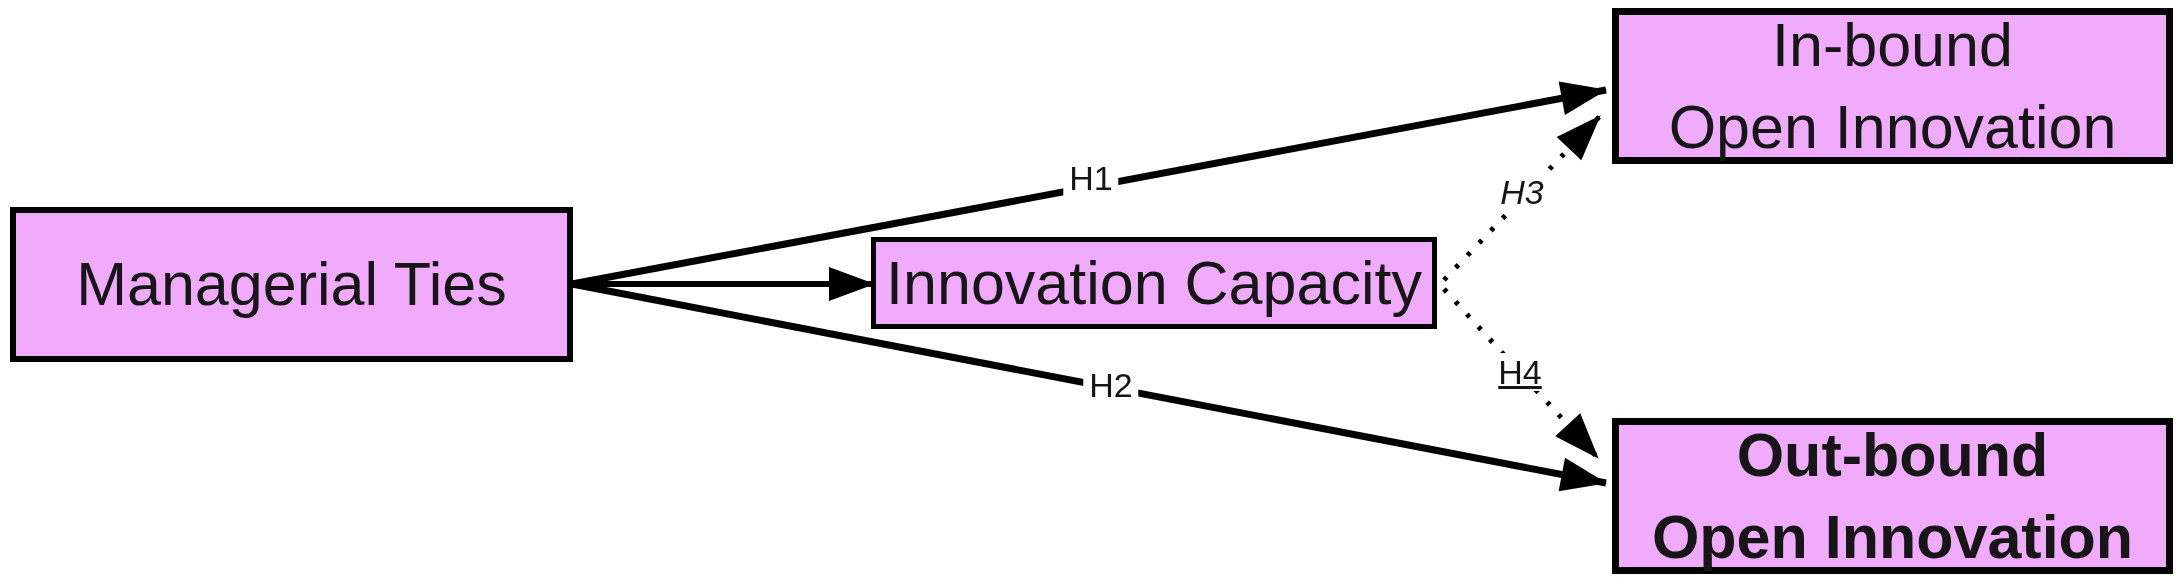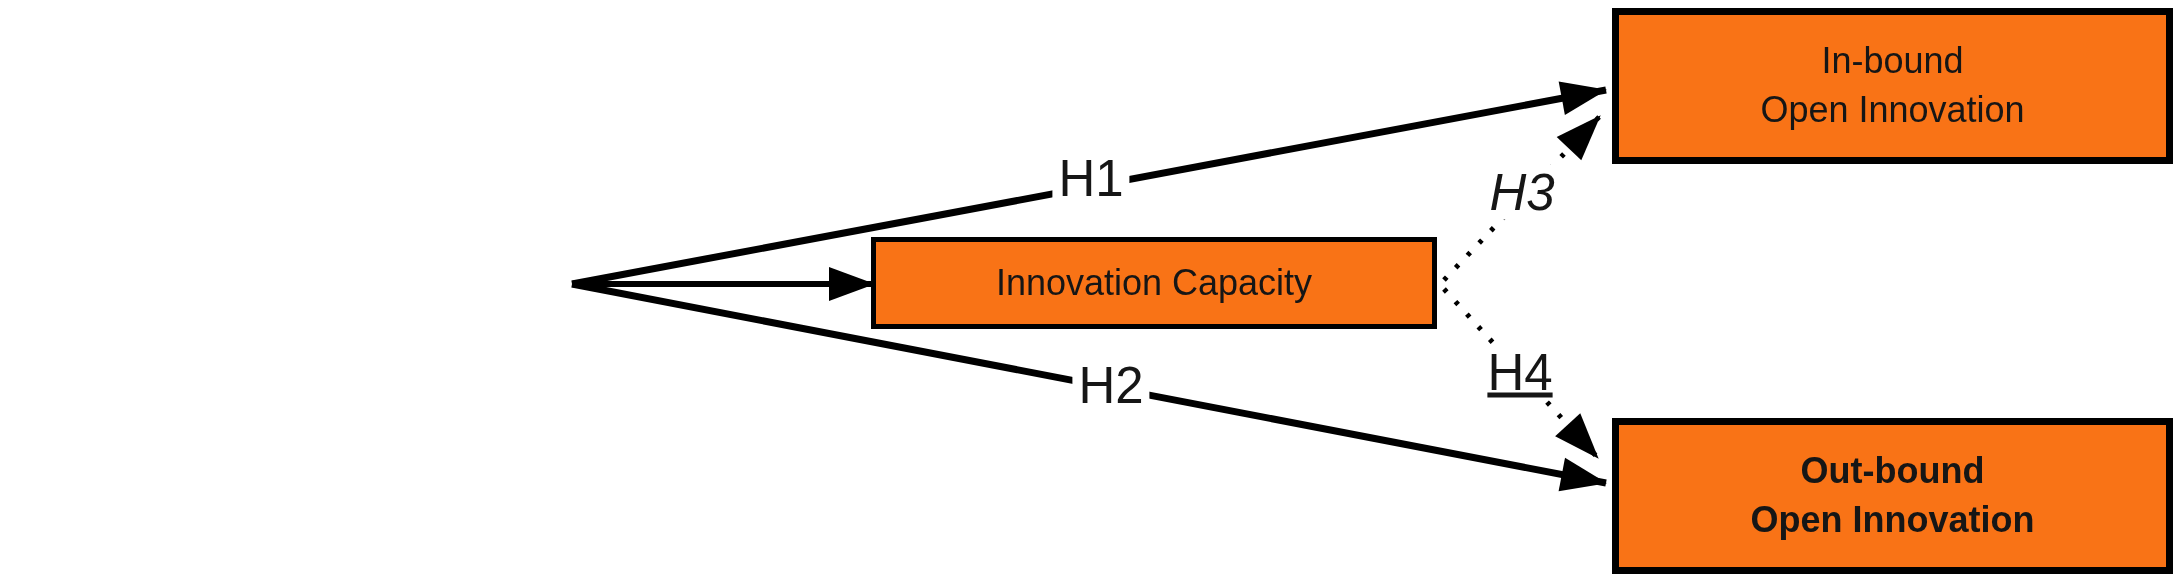--- a/index.html
+++ b/index.html
@@ -18,27 +18,27 @@
   .edges-svg {
     position: absolute;
     left: 0;
     top: 0;
     width: 2183px;
     height: 585px;
   }
   .node {
     position: absolute;
     box-sizing: border-box;
-    background: #f97316;
+    background: #f0abfc;
     display: flex;
     align-items: center;
     justify-content: center;
     text-align: center;
     color: #161616;
-    font-size: 36px;
+    font-size: 61px;
     line-height: 1.35;
     white-space: nowrap;
   }
   .node.managerial {
     left: 10px; top: 207px; width: 563px; height: 155px;
     border: 6px solid #000000;
   }
   .node.absorptive {
     left: 871px; top: 237px; width: 566px; height: 92px;
     border: 5px solid #000000;
@@ -51,21 +51,21 @@
     left: 1612px; top: 418px; width: 561px; height: 156px;
     border: 7px solid #000000;
     font-weight: bold;
   }
   .node .line { display: block; }
   .edge-label {
     position: absolute;
     transform: translate(-50%, -50%);
     background: #ffffff;
     color: #161616;
-    font-size: 51px;
+    font-size: 34px;
     line-height: 1;
     padding: 2px 6px;
     white-space: nowrap;
   }
   .edge-label.h1 { left: 1091px; top: 178px; }
   .edge-label.h2 { left: 1091px; top: 385px; margin-left: 20px; }
   .edge-label.h3 { left: 1522px; top: 192px; font-style: italic; }
   .edge-label.h4 { left: 1520px; top: 372px; text-decoration: underline; }
 </style>
 </head>
@@ -81,20 +81,23 @@
     </defs>
 
     <path d="M 572 284 L 1606 90" stroke="#000000" stroke-width="7" fill="none" marker-end="url(#ah)"></path>
     <path d="M 572 284 L 874 284" stroke="#000000" stroke-width="6" fill="none" marker-end="url(#ah)"></path>
     <path d="M 572 284 L 1606 483" stroke="#000000" stroke-width="7" fill="none" marker-end="url(#ah)"></path>
 
     <path d="M 1444 280 L 1600 116" stroke="#000000" stroke-width="5" stroke-dasharray="4 13" fill="none" marker-end="url(#ah)"></path>
     <path d="M 1444 289 L 1598 458" stroke="#000000" stroke-width="5" stroke-dasharray="4 13" fill="none" marker-end="url(#ah)"></path>
   </svg>
 
+  <div class="node managerial">
+    <span>Managerial Ties</span>
+  </div>
 
   <div class="node absorptive">
     <span>Innovation Capacity</span>
   </div>
 
   <div class="node inbound">
     <span>
       <span class="line">In-bound</span>
       <span class="line">Open Innovation</span>
     </span>

